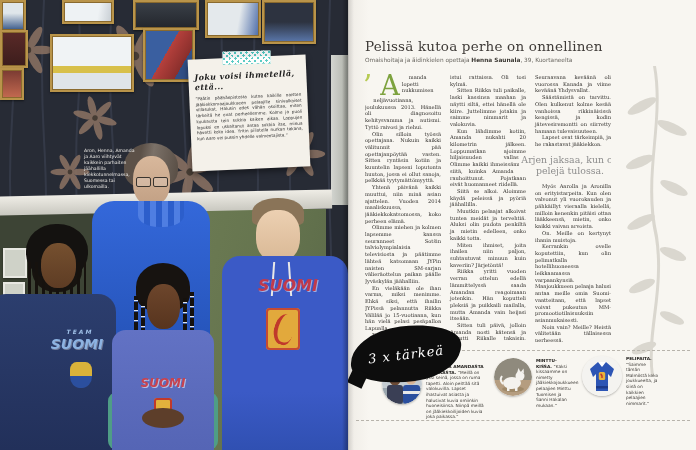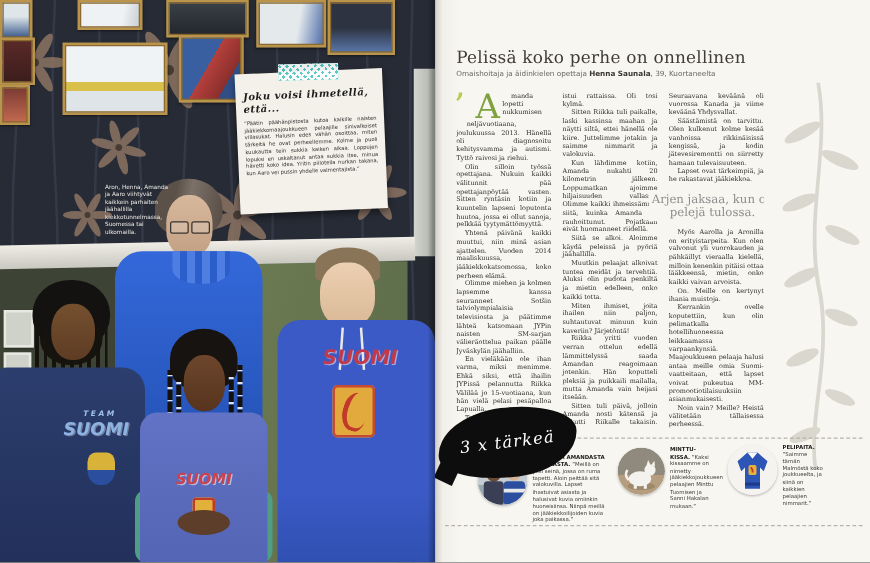--- a/index.html
+++ b/index.html
@@ -243,21 +243,21 @@
         <ellipse cx="26" cy="96" rx="15" ry="5" transform="rotate(-22 26 96)"></ellipse>
         <ellipse cx="60" cy="122" rx="15" ry="5" transform="rotate(26 60 122)"></ellipse>
         <ellipse cx="27" cy="156" rx="15" ry="5" transform="rotate(-26 27 156)"></ellipse>
         <ellipse cx="59" cy="188" rx="14" ry="5" transform="rotate(22 59 188)"></ellipse>
         <ellipse cx="28" cy="220" rx="14" ry="5" transform="rotate(-24 28 220)"></ellipse>
         <ellipse cx="58" cy="252" rx="13" ry="4.5" transform="rotate(24 58 252)"></ellipse>
         <ellipse cx="30" cy="282" rx="13" ry="4.5" transform="rotate(-22 30 282)"></ellipse>
       </g>
     </svg>
 
-    <div class="art-title">Pelissä koko perhe on onnellinen</div>
+    <div class="art-title">Pelissä kutoa perhe on onnellinen</div>
     <div class="art-sub"><span>Omaishoitaja ja äidinkielen opettaja </span><span class="nm">Henna Saunala</span><span>, 39, Kuortaneelta</span></div>
 
     <div class="cols">
       <div class="col">
         <p class="lead"><span class="oq">”</span><span class="dc">A</span><span>manda lopetti nukkumisen neljävuotiaana, joulukuussa 2013. Hänellä oli diagnosoitu kehitysvamma ja autismi. Tyttö raivosi ja riehui.</span></p>
         <div>
             <p>Olin silloin työssä opettajana. Nukuin kaikki välitunnit pää opettajanpöytää vasten. Sitten ryntäsin kotiin ja kuuntelin lapseni loputonta huutoa, jossa ei ollut sanoja, pelkkää tyytymättömyyttä.</p>
             <p>Yhtenä päivänä kaikki muuttui, niin minä asian ajattelen. Vuoden 2014 maaliskuussa, jääkiekkokatsomossa, koko perheen elämä.</p>
             <p>Olimme miehen ja kolmen lapsemme kanssa seuranneet Sotšin talviolympialaisia televisiosta ja päätimme lähteä katsomaan JYPin naisten SM-sarjan välieräottelua paikan päälle Jyväskylän jäähalliin.</p>
             <p>En vieläkään ole ihan varma, miksi menimme. Ehkä siksi, että ihailin JYPissä pelannutta Riikka Välilää jo 15-vuotiaana, kun hän vielä pelasi pesäpalloa Lapualla.</p>

